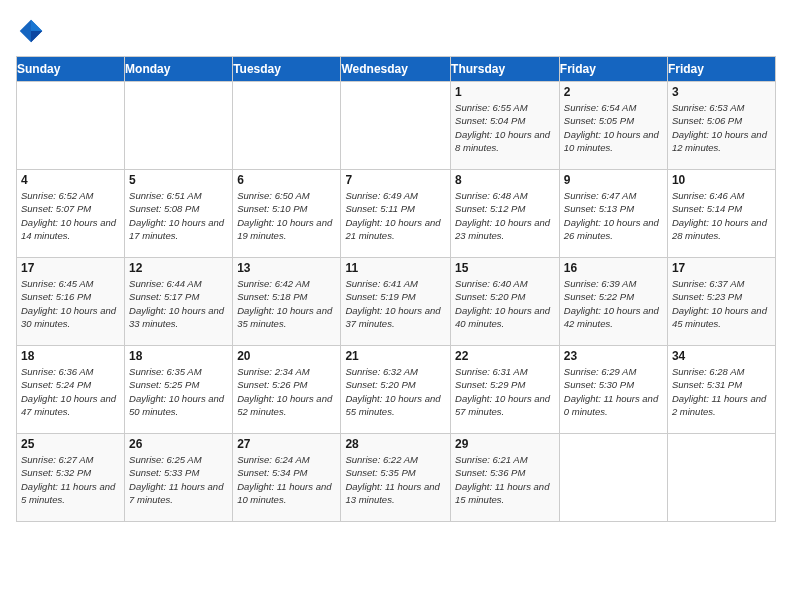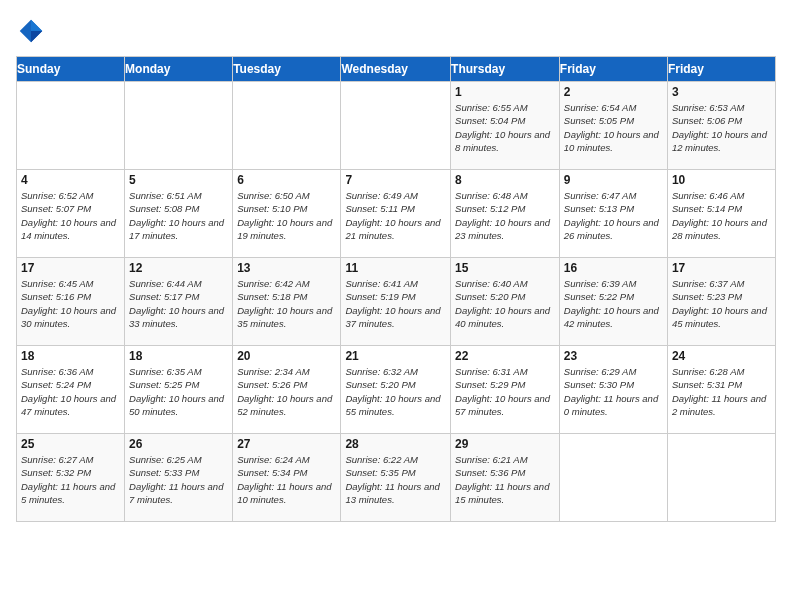--- a/index.html
+++ b/index.html
@@ -294,21 +294,21 @@
 and 57 minutes.</div>
           </td>
           <td>
             <span class="day-number">23</span>
             <div class="day-info">Sunrise: 6:29 AM
 Sunset: 5:30 PM
 Daylight: 11 hours
 and 0 minutes.</div>
           </td>
           <td>
-            <span class="day-number">24</span>
+            <span class="day-number">34</span>
             <div class="day-info">Sunrise: 6:28 AM
 Sunset: 5:31 PM
 Daylight: 11 hours
 and 2 minutes.</div>
           </td>
         </tr>
         <tr>
           <td>
             <span class="day-number">25</span>
             <div class="day-info">Sunrise: 6:27 AM

